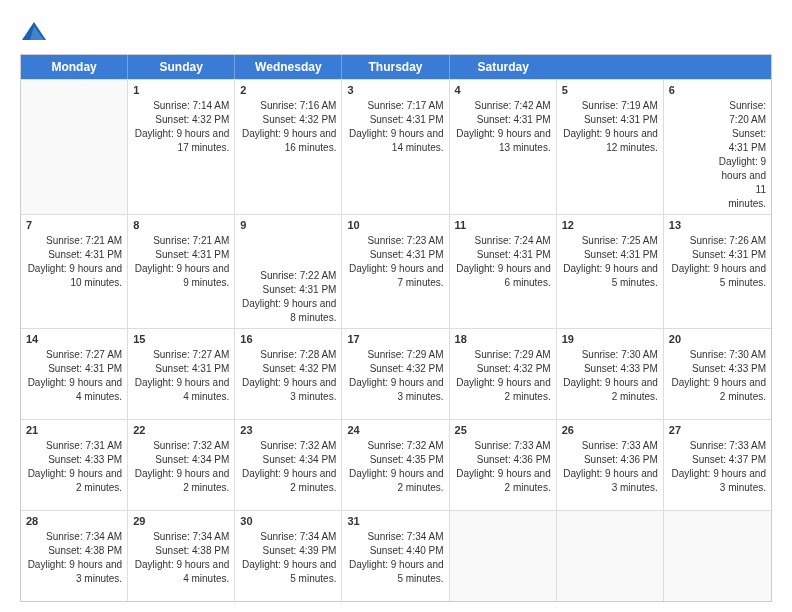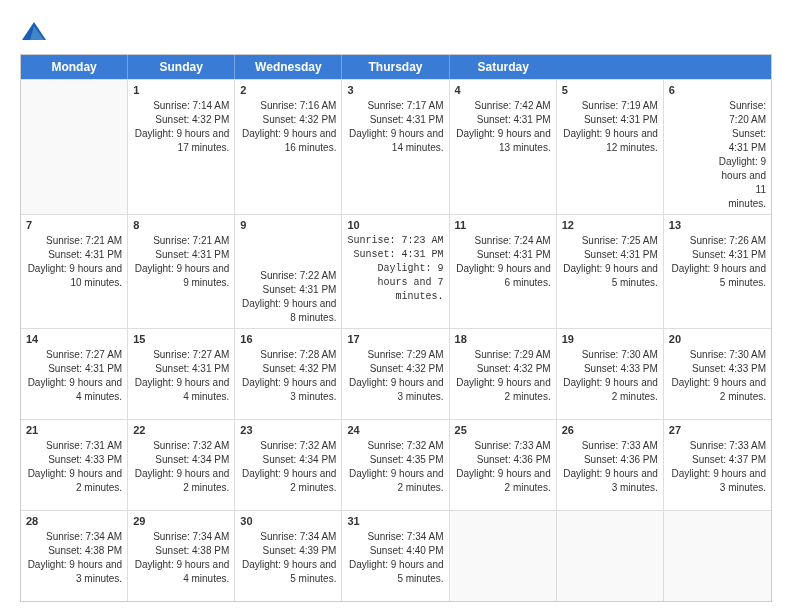--- a/index.html
+++ b/index.html
@@ -197,21 +197,21 @@
 Daylight: 9 hours and 9 minutes.</div>
           </div>
           <div class="cal-cell">
             <span class="day-num">9</span>
             <div class="cell-text" style="white-space: pre-line; margin-top: 36px;">Sunrise: 7:22 AM
 Sunset: 4:31 PM
 Daylight: 9 hours and 8 minutes.</div>
           </div>
           <div class="cal-cell">
             <span class="day-num">10</span>
-            <div class="cell-text" style="white-space: pre-line; font-family: Liberation Mono, monospace;">Sunrise: 7:23 AM
+            <div class="cell-text" style="white-space: pre-line;">Sunrise: 7:23 AM
 Sunset: 4:31 PM
 Daylight: 9 hours and 7 minutes.</div>
           </div>
           <div class="cal-cell">
             <span class="day-num">11</span>
             <div class="cell-text" style="white-space: pre-line;">Sunrise: 7:24 AM
 Sunset: 4:31 PM
 Daylight: 9 hours and 6 minutes.</div>
           </div>
           <div class="cal-cell">

